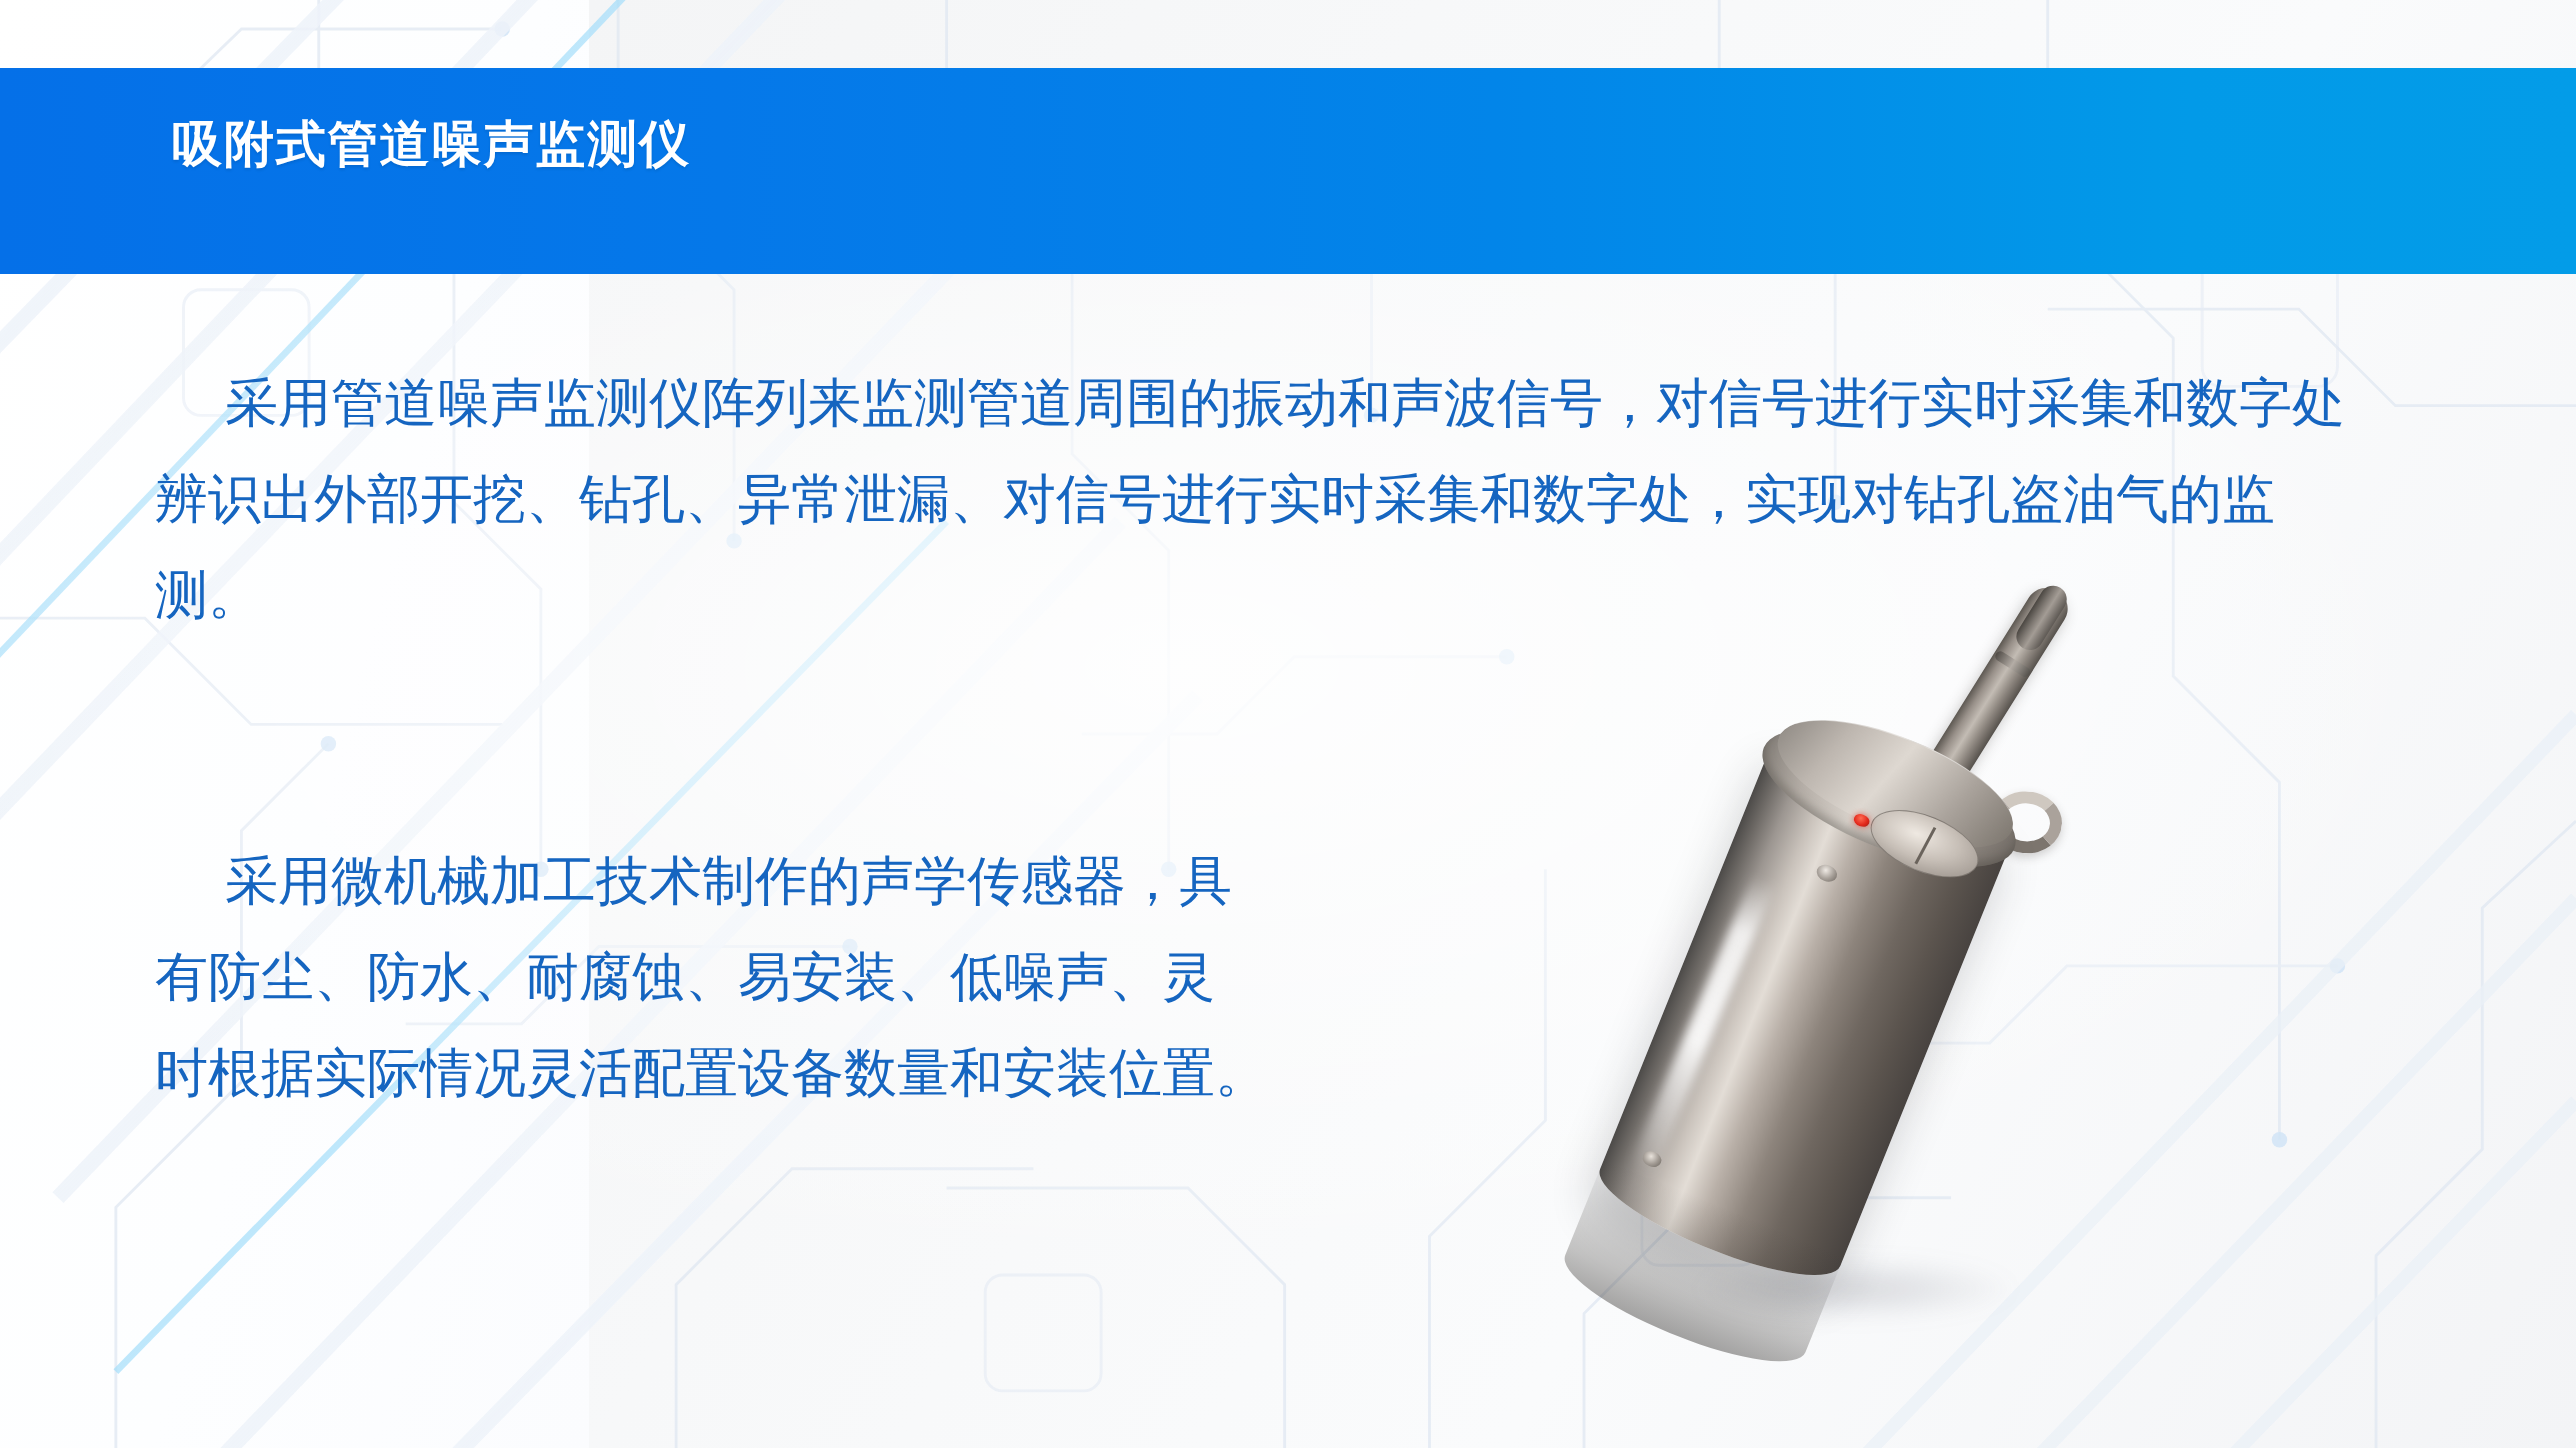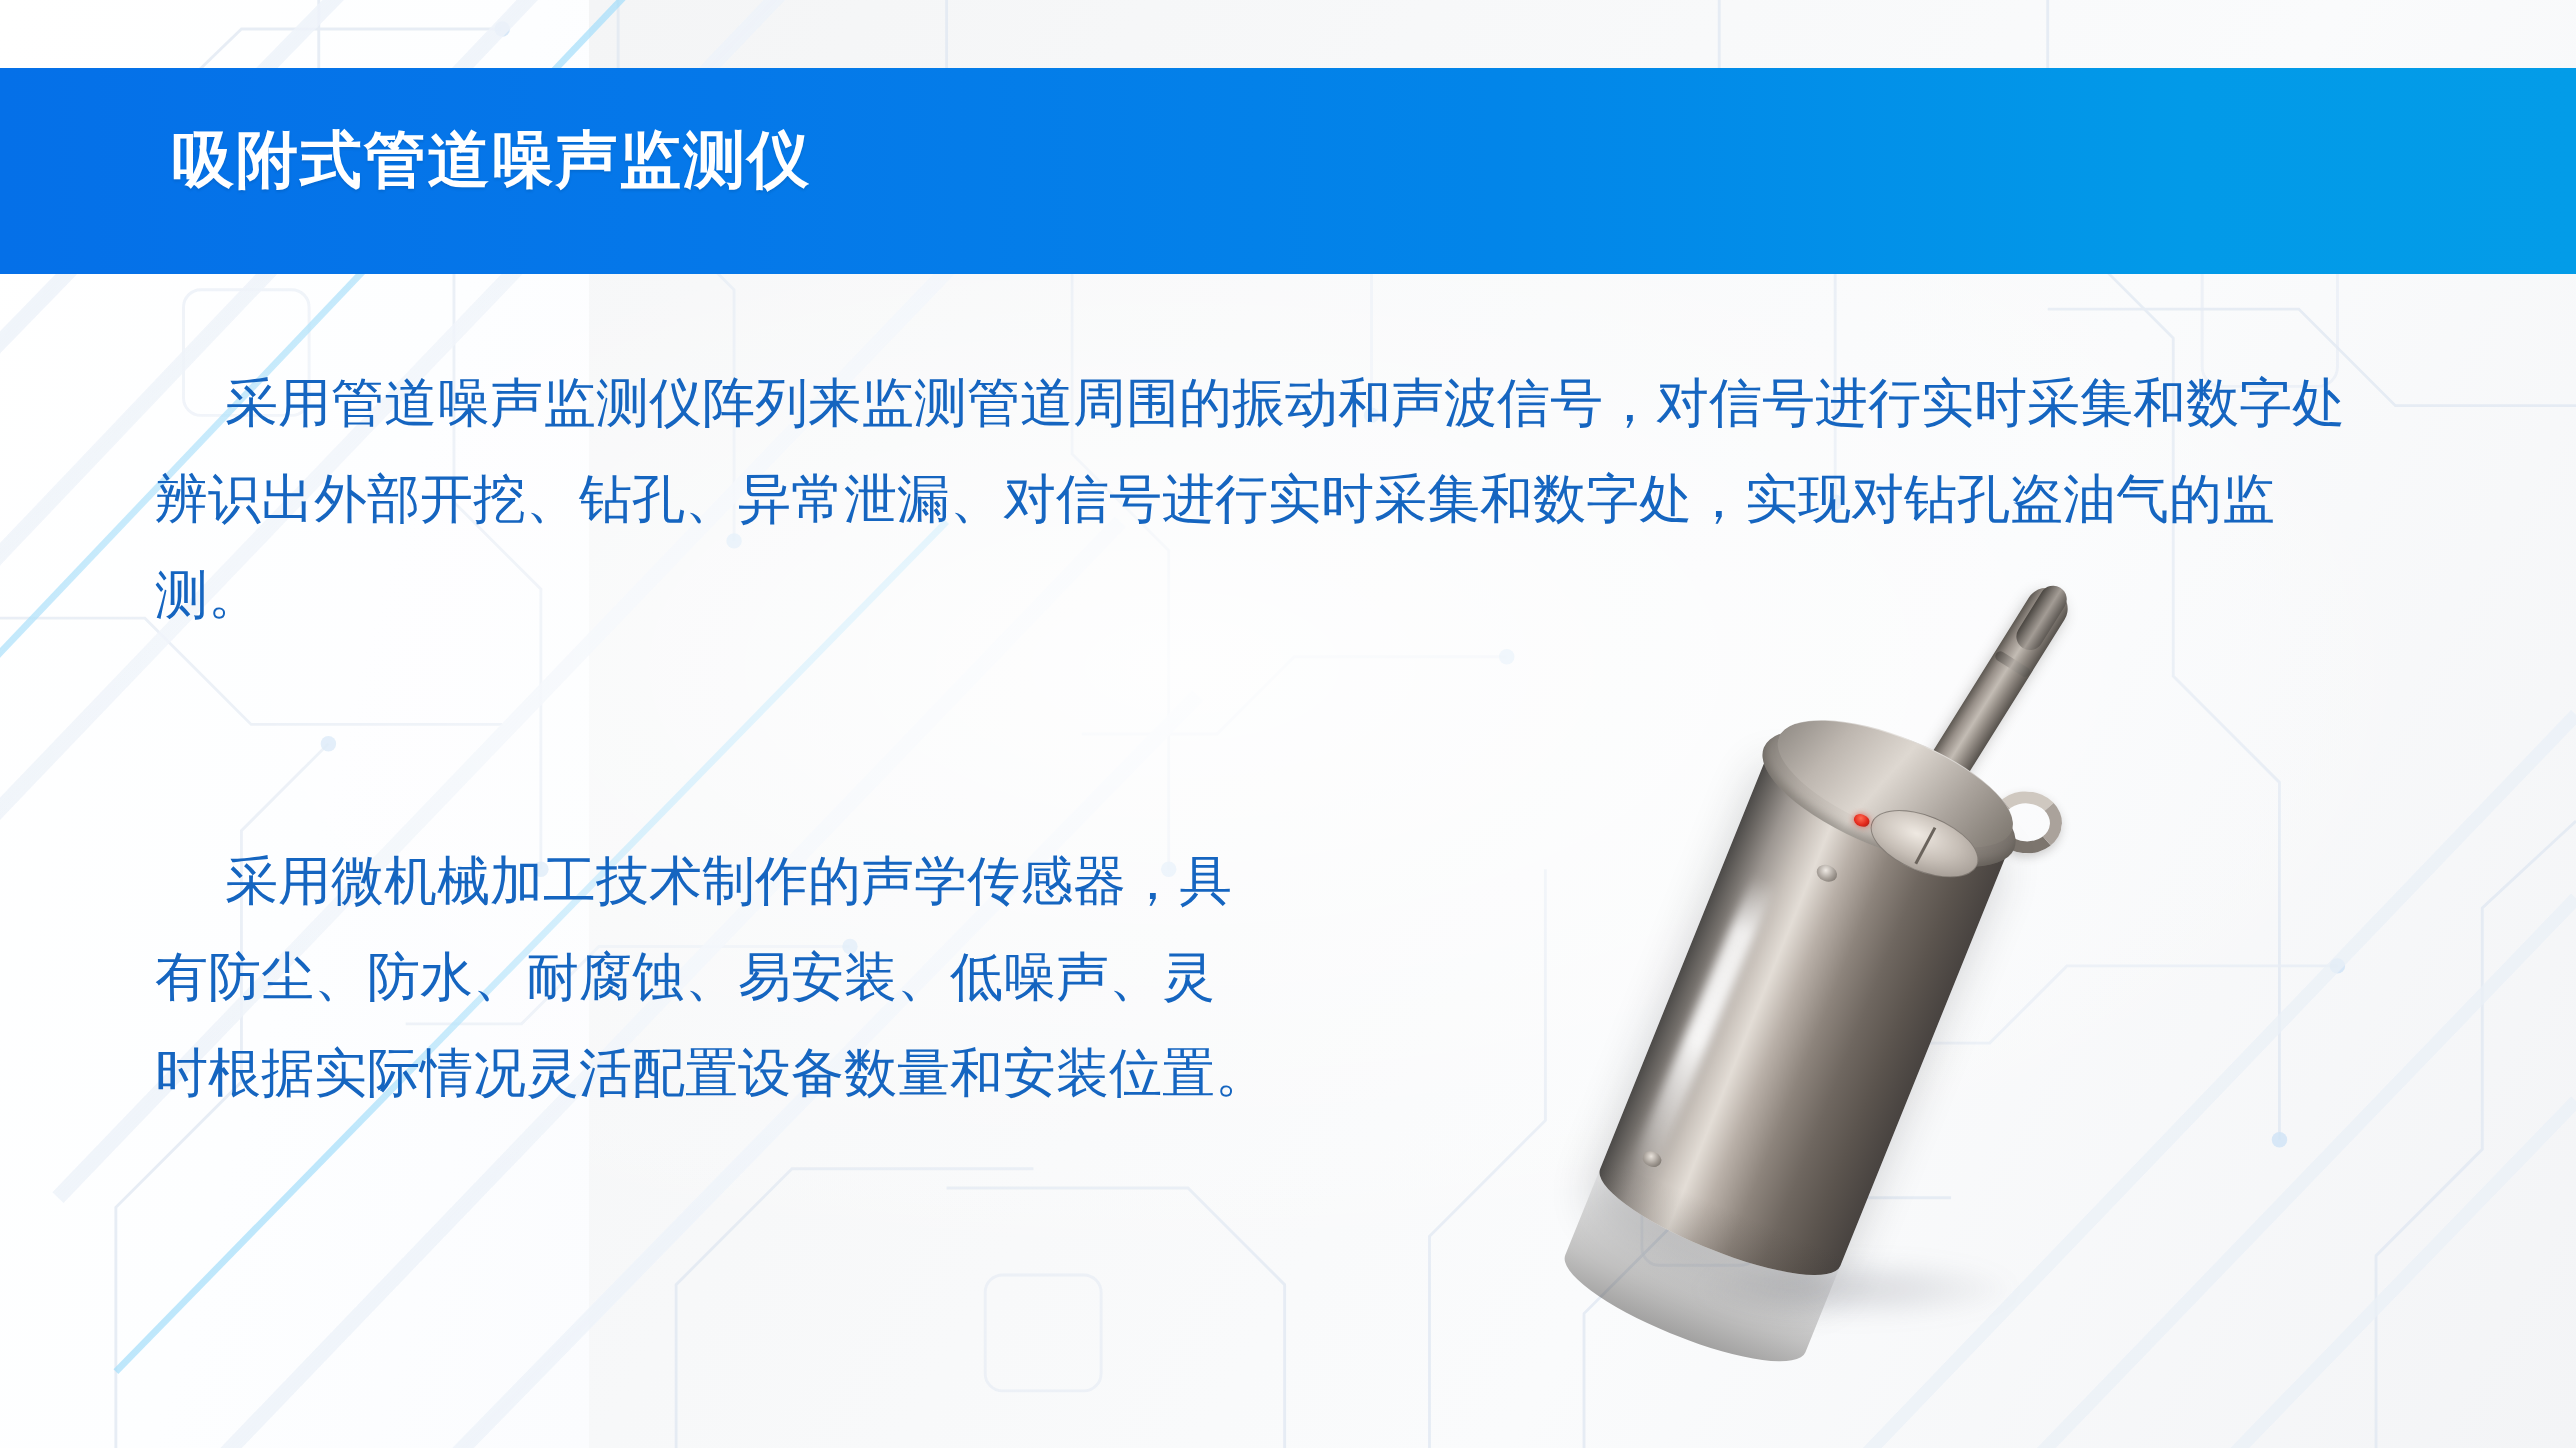--- a/index.html
+++ b/index.html
@@ -29,22 +29,22 @@
     position:absolute; inset:0;
     background:radial-gradient(ellipse 70% 60% at 46% 46%, rgba(255,255,255,.85) 0%, rgba(255,255,255,0) 72%);
   }
 
   
   #header-bar {
     position:absolute; left:0; top:68px; width:2576px; height:206px;
     background:linear-gradient(90deg,#0570e8 0%,#0578e9 28%,#0285e9 58%,#029ae8 85%,#039ce8 100%);
   }
   #header-title {
-    position:absolute; left:172px; top:129px;
-    font-size:62px; line-height:1;
+    position:absolute; left:172px; top:119px;
+    font-size:50px; line-height:1;
     font-weight:bold; color:#ffffff;
     letter-spacing:1.9px;
     white-space:nowrap;
     text-shadow:0 1.9px 2.9px rgba(0,0,0,.10);
   }
 
   
   .body-text {
     position:absolute;
     color:#1565c0;

